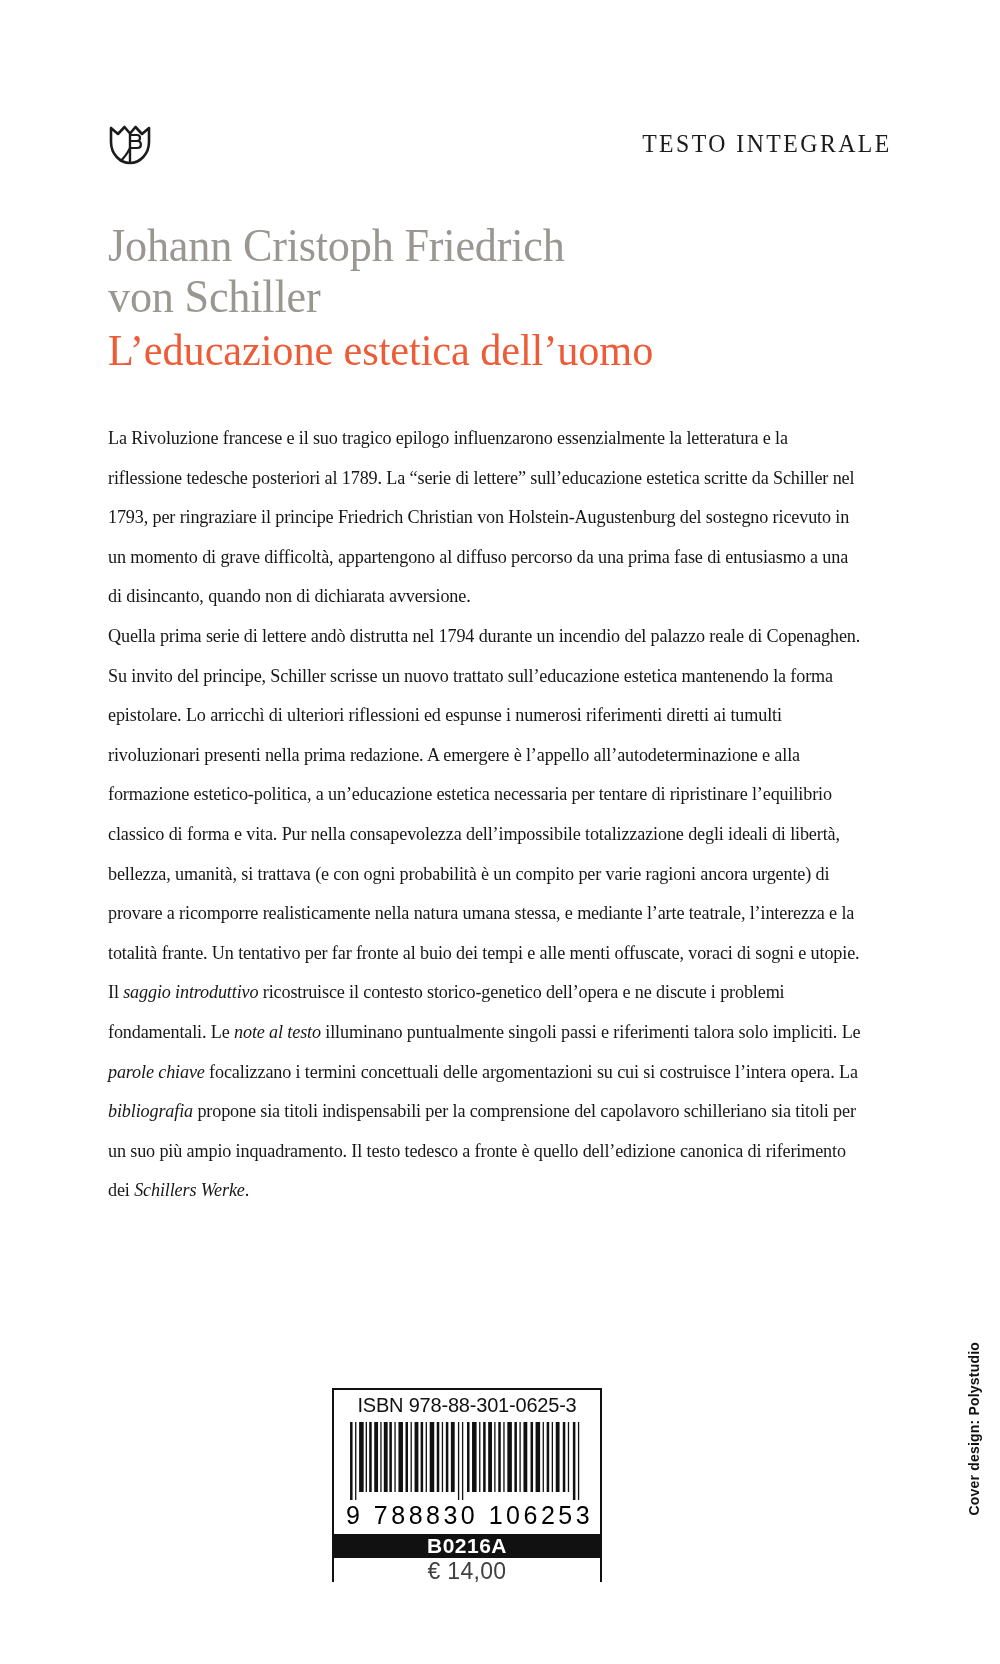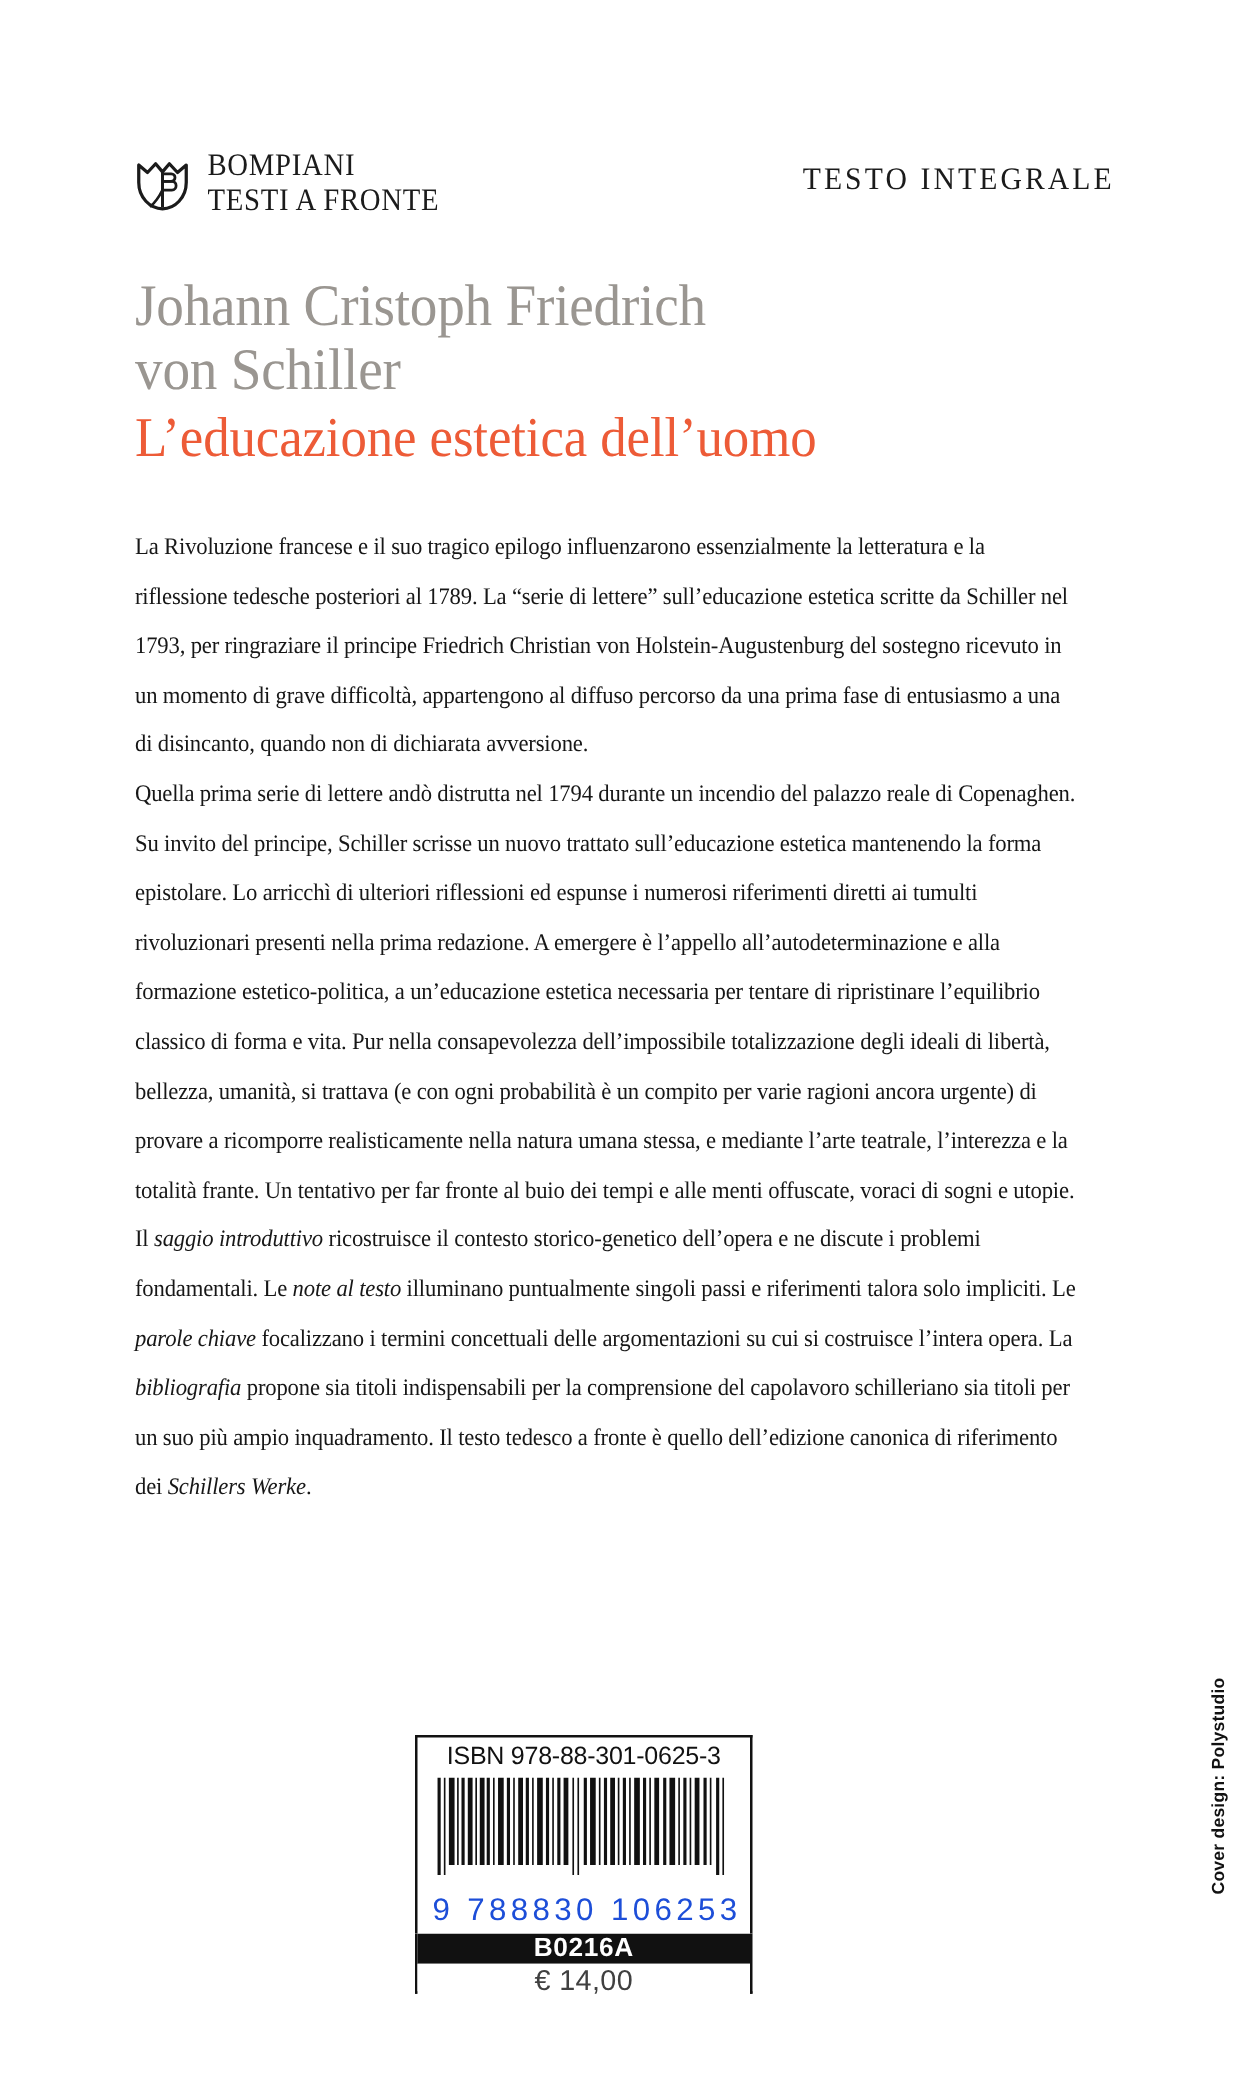--- a/index.html
+++ b/index.html
@@ -145,24 +145,24 @@
     white-space: nowrap;
   }
   .bars {
     height: 78px;
     width: 100%;
     display: block;
   }
   .barnum {
     font-family: "Liberation Sans", "DejaVu Sans", sans-serif;
     font-size: 25px;
-    color: #1d4ed8;
+    color: #000000;
     text-align: center;
     letter-spacing: 3.5px;
-    margin-top: 14px;
+    margin-top: 1px;
     white-space: nowrap;
   }
   .price-strip {
     display: flex;
     width: 270px;
     height: 48px;
     box-sizing: border-box;
     border: 2px solid #111111;
     border-top: none;
     background: #ffffff;
@@ -217,24 +217,20 @@
 
     <div class="logo-block">
       <span>
         <svg class="logo-mark" viewBox="0 0 44 48" xmlns="http://www.w3.org/2000/svg">
           <path d="M3 10 L3 24 C3 36 12 45 22 45 C32 45 41 36 41 24 L41 10 L34 16 L27.5 9 L22 15.5 L16.5 9 L10 16 Z" fill="none" stroke="#1b1b1b" stroke-width="2.6" stroke-linejoin="round"></path>
           <path d="M22 15.5 L22 44" fill="none" stroke="#1b1b1b" stroke-width="2.4"></path>
           <path d="M22 17 L29 17 C33 17 33 23 29 23 L22 23" fill="none" stroke="#1b1b1b" stroke-width="2.2"></path>
           <path d="M22 23 L29.5 23 C34 23 34 30 29.5 30 L22 30" fill="none" stroke="#1b1b1b" stroke-width="2.2"></path>
           <path d="M22 30 C19 36 15 41 12 43.5" fill="none" stroke="#1b1b1b" stroke-width="2.2"></path>
         </svg>
-      </span>
-      <span class="logo-words">
-        <span class="l1">BOMPIANI</span>
-        <span class="l2">TESTI A FRONTE</span>
       </span>
     </div>
 
     <div class="testo-integrale">TESTO INTEGRALE</div>
   </div>
 
   <div class="title-block">
     <div class="author">Johann Cristoph Friedrich</div>
     <div class="author">von Schiller</div>
     <div class="booktitle">L’educazione estetica dell’uomo</div>

